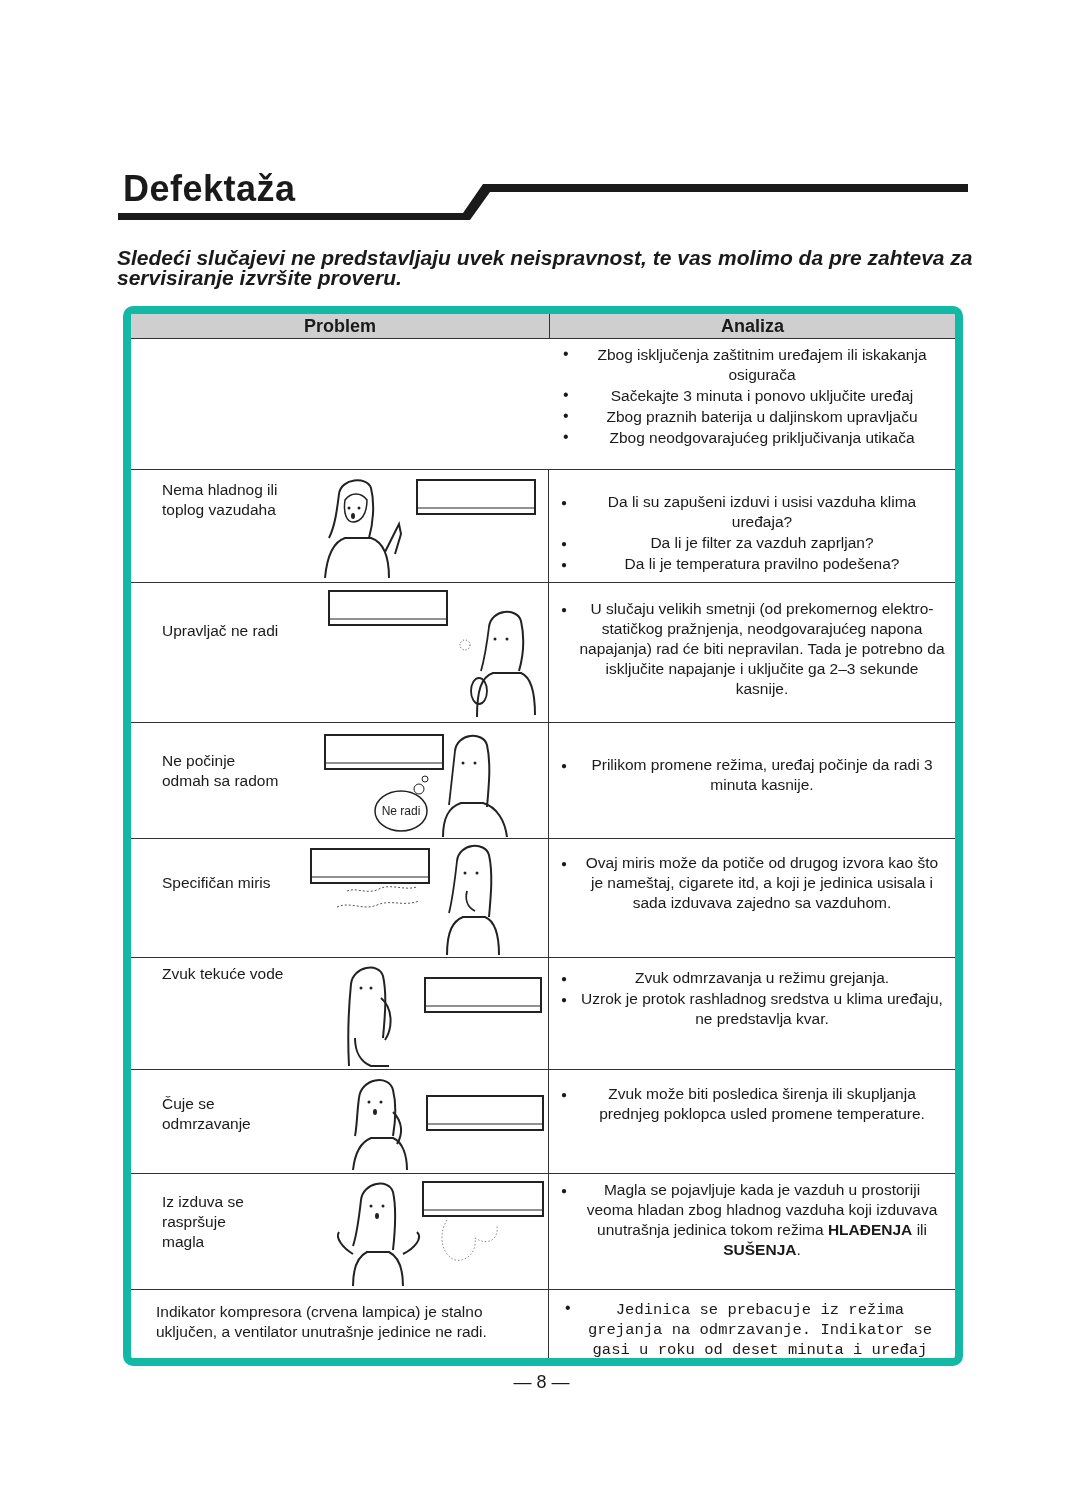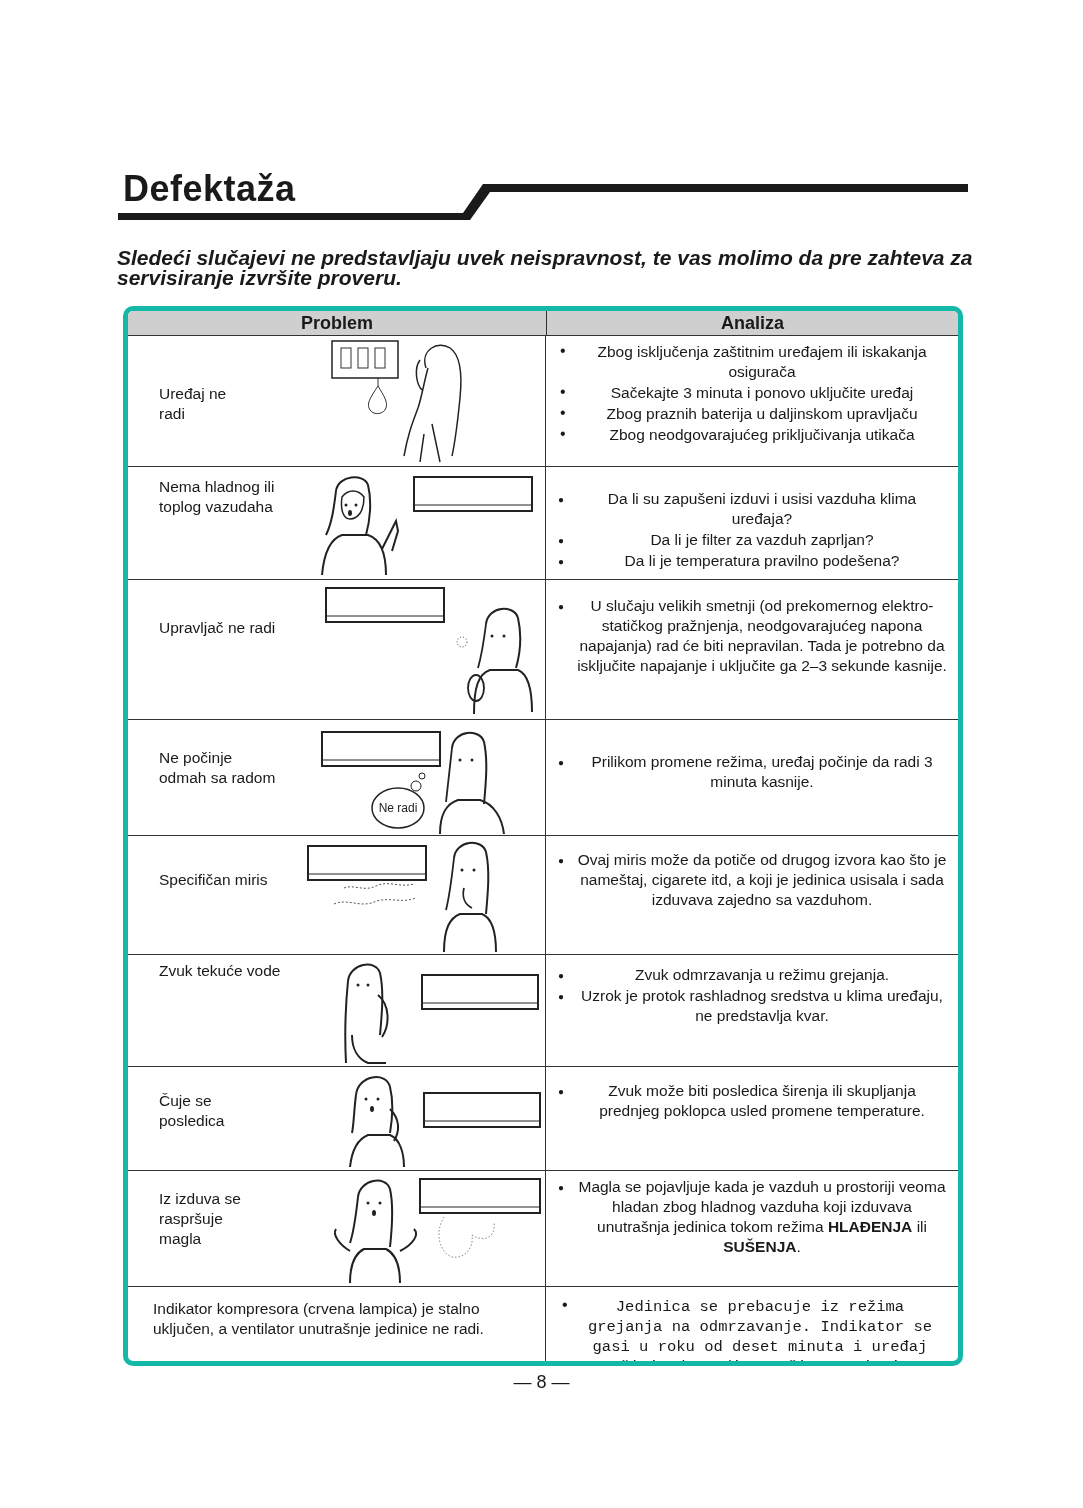--- a/index.html
+++ b/index.html
@@ -1,20 +1,20 @@
 <!DOCTYPE html>
 <html><head>
 <meta charset="utf-8">
 <style>
   html, body { margin: 0; padding: 0; background: #ffffff; }
   body { width: 1083px; height: 1508px; position: relative; font-family: "Liberation Sans", sans-serif; color: #1a1a1a; overflow: hidden; }
   .title { position: absolute; left: 123px; top: 168px; font-size: 36px; font-weight: bold; letter-spacing: 0.5px; color: #1a1a1a; }
   .rule { position: absolute; }
   .intro { position: absolute; left: 117px; top: 248px; width: 860px; font-size: 21px; font-weight: bold; font-style: italic; line-height: 20px; }
-  .table { position: absolute; left: 123px; top: 306px; width: 840px; height: 1060px; border: 5px solid #14b8a6; border-radius: 10px; overflow: hidden; box-sizing: border-box; }
+  .table { position: absolute; left: 123px; top: 306px; width: 840px; height: 1060px; border: 8px solid #14b8a6; border-radius: 10px; overflow: hidden; box-sizing: border-box; }
   .thead { display: flex; height: 24px; background: #cfcfcf; border-bottom: 1.5px solid #333; }
   .th { font-size: 18px; font-weight: bold; text-align: center; line-height: 24px; }
   .th.c1 { width: 418px; border-right: 1.5px solid #333; }
   .th.c2 { flex: 1; }
   .row { position: absolute; left: 0; width: 100%; border-top: 1.5px solid #333; box-sizing: border-box; }
   .row:first-of-type { border-top: none; }
   .pcell { position: absolute; left: 0; top: 0; width: 418px; height: 100%; border-right: 1.5px solid #333; box-sizing: border-box; }
   .ptext { position: absolute; left: 31px; font-size: 15.5px; line-height: 20px; white-space: pre-line; }
   .acell { position: absolute; left: 418px; top: 0; right: 0; height: 100%; }
   .alist { position: absolute; left: 10px; right: 10px; margin: 0; padding: 0; list-style: none; font-size: 15.5px; line-height: 20px; }
@@ -36,36 +36,20 @@
 
 <div class="intro">Sledeći slučajevi ne predstavljaju uvek neispravnost, te vas molimo da pre zahteva za servisiranje izvršite proveru.</div>
 
 <div class="table">
   <div class="thead">
     <div class="th c1">Problem</div>
     <div class="th c2">Analiza</div>
   </div>
 
   <div class="row" style="top:24px;height:131px;">
-    <div class="pcell">
-      <div class="ptext" style="top:48px;">Uređaj ne
-radi</div>
-      <svg class="illus" style="left:200px;top:2px;" width="150" height="125" viewBox="0 0 150 125">
-        <rect x="4" y="3" width="66" height="37" fill="none" stroke="#222" stroke-width="1.5"></rect>
-        <rect x="13" y="10" width="10" height="20" fill="none" stroke="#333"></rect>
-        <rect x="30" y="10" width="10" height="20" fill="none" stroke="#333"></rect>
-        <rect x="47" y="10" width="10" height="20" fill="none" stroke="#333"></rect>
-        <line x1="50" y1="40" x2="50" y2="48" stroke="#333"></line>
-        <path d="M50,48 C42,60 38,66 42,72 C46,78 56,76 58,70 C60,64 56,58 50,48 Z" fill="none" stroke="#333"></path>
-        <path d="M98,30 C92,12 110,2 122,10 C134,18 134,40 132,60 C130,80 128,100 124,118" fill="none" stroke="#222" stroke-width="1.5"></path>
-        <path d="M100,30 C96,44 94,58 90,70 C84,86 80,96 76,118" fill="none" stroke="#222" stroke-width="1.5"></path>
-        <path d="M92,22 C86,30 88,46 94,52" fill="none" stroke="#222" stroke-width="1.5"></path>
-        <path d="M104,86 L112,124 M96,96 L92,124" fill="none" stroke="#222" stroke-width="1.5"></path>
-      </svg>
-    </div>
     <div class="acell">
       <ul class="alist" style="top:6px;">
         <li>Zbog isključenja zaštitnim uređajem ili iskakanja osigurača</li>
         <li>Sačekajte 3 minuta i ponovo uključite uređaj</li>
         <li>Zbog praznih baterija u daljinskom upravljaču</li>
         <li>Zbog neodgovarajućeg priključivanja utikača</li>
       </ul>
     </div>
   </div>
 
@@ -183,21 +167,21 @@
       <ul class="alist dot" style="top:10px;">
         <li>Zvuk odmrzavanja u režimu grejanja.</li>
         <li>Uzrok je protok rashladnog sredstva u klima uređaju, ne predstavlja kvar.</li>
       </ul>
     </div>
   </div>
 
   <div class="row" style="top:755px;height:104px;">
     <div class="pcell">
       <div class="ptext" style="top:24px;">Čuje se
-posledica</div>
+odmrzavanje</div>
       <svg class="illus" style="left:218px;top:2px;" width="200" height="100" viewBox="0 0 200 100">
         <path d="M10,26 C12,6 40,2 44,18 C48,34 46,52 44,64" fill="none" stroke="#222" stroke-width="2"></path>
         <path d="M10,26 C8,40 8,54 6,64" fill="none" stroke="#222" stroke-width="2"></path>
         <circle cx="20" cy="30" r="1.5" fill="#222"></circle>
           <circle cx="32" cy="30" r="1.5" fill="#222"></circle>
         <ellipse cx="26" cy="40" rx="2" ry="3" fill="#222"></ellipse>
         <path d="M4,98 C6,80 12,70 22,66 L44,66 C54,70 58,84 58,98" fill="none" stroke="#222" stroke-width="2"></path>
         <path d="M44,40 C54,50 54,62 48,72" fill="none" stroke="#222" stroke-width="2"></path>
         <rect x="78" y="24" width="116" height="34" fill="none" stroke="#222" stroke-width="2"></rect>
         <line x1="78" y1="52" x2="194" y2="52" stroke="#222"></line>

